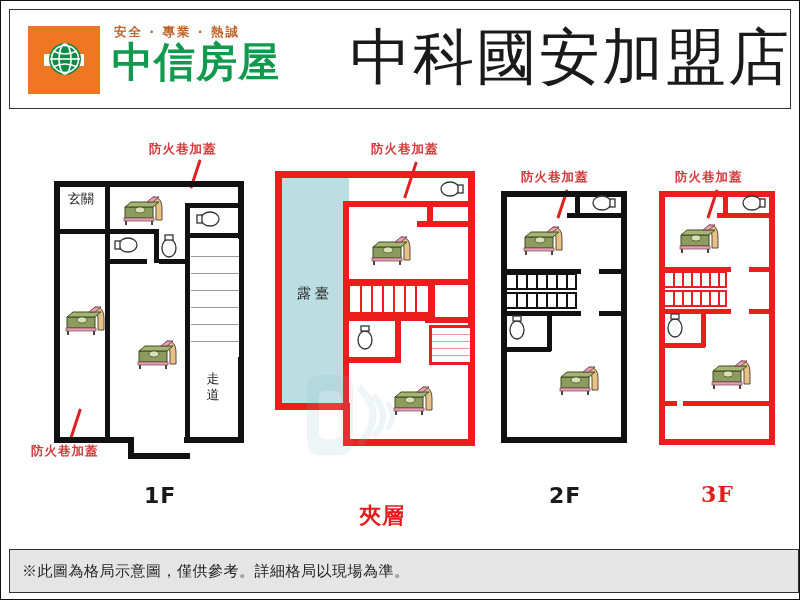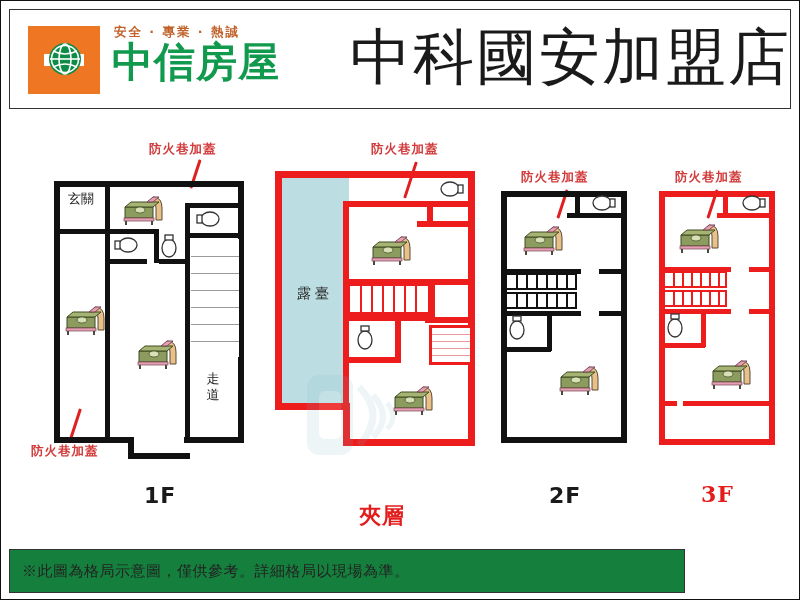--- a/index.html
+++ b/index.html
@@ -70,22 +70,22 @@
   .stair-h i{position:absolute;left:0;right:0;height:1px;background:#9a9a9a;}
   .stair-v{position:absolute;box-sizing:border-box;}
   .stair-v i{position:absolute;top:0;bottom:0;width:2px;background:#111;}
   .stair-vr i{background:#ee1d1d;}
   .stair-hr i{background:#ee1d1d;}
 
   #watermark{position:absolute;left:288px;top:248px;width:130px;height:110px;
              opacity:.13;pointer-events:none;}
 
   
-  #footer{position:absolute;left:8px;top:548px;width:676px;height:44px;
-          border:1px solid #333;box-sizing:border-box;background:#15803d;
+  #footer{position:absolute;left:8px;top:548px;width:790px;height:44px;
+          border:1px solid #333;box-sizing:border-box;background:#e5e5e5;
           display:flex;align-items:center;}
   #footer-text{padding-left:12px;font-size:15px;color:#222;letter-spacing:.5px;
                font-family:"DejaVu Serif","Liberation Serif",serif;}
 </style>
 </head>
 <body>
 
 <div id="page">
 
   <div id="header">

